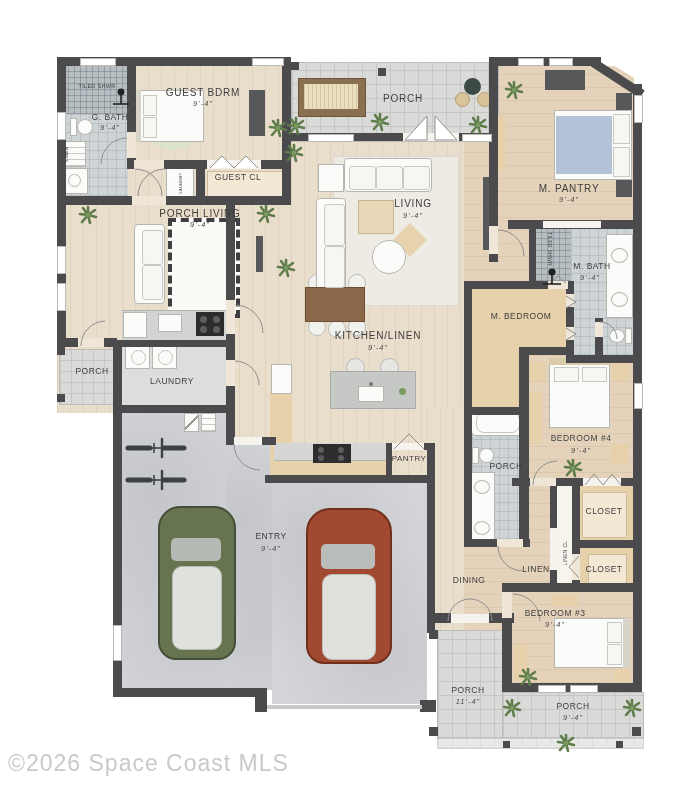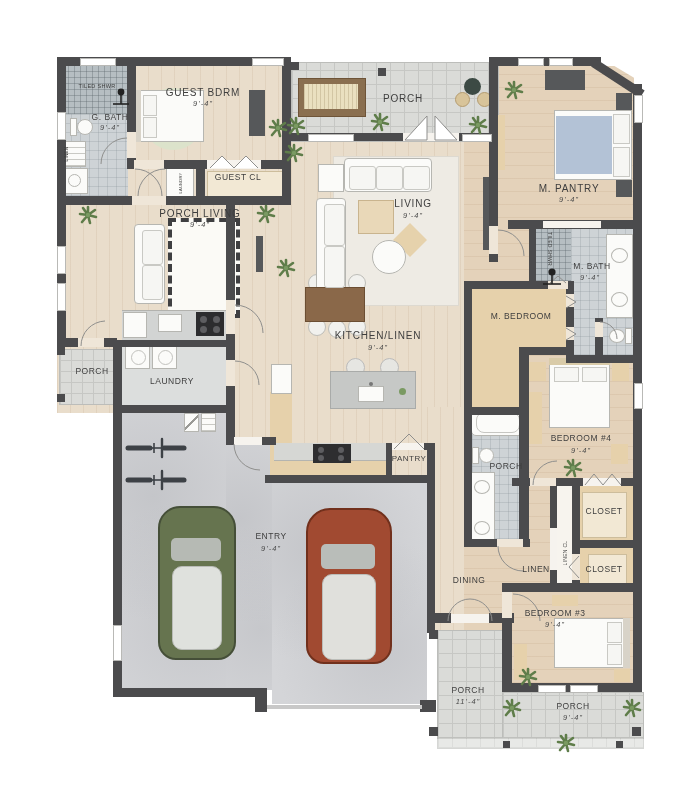--- a/index.html
+++ b/index.html
@@ -432,13 +432,14 @@
   <div class="vlbl" style="left:565px;top:553px;font-size:5px;">LINEN CL</div>
   <div class="lbl sm" style="left:604px;top:511px;">CLOSET</div>
   <div class="lbl sm" style="left:604px;top:569px;">CLOSET</div>
   <div class="lbl sm" style="left:555px;top:613px;">BEDROOM #3</div>
   <div class="dim" style="left:555px;top:624px;">9'-4"</div>
   <div class="lbl sm" style="left:468px;top:690px;">PORCH</div>
   <div class="dim" style="left:468px;top:701px;">11'-4"</div>
   <div class="lbl sm" style="left:573px;top:706px;">PORCH</div>
   <div class="dim" style="left:573px;top:717px;">9'-4"</div>
 
+  <div class="watermark" style="left:8px;top:750px;">©2026 Space Coast MLS</div>
 </div>
 
 </body></html>

